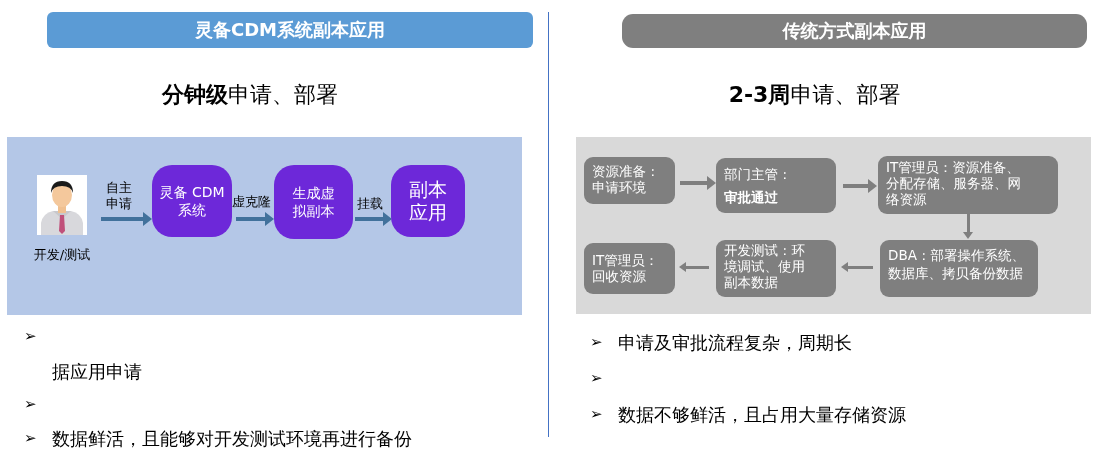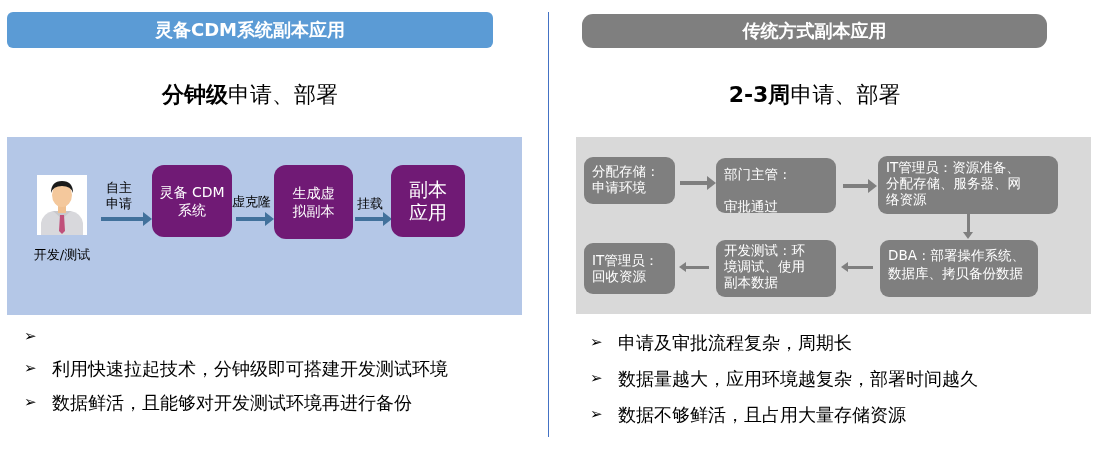--- a/index.html
+++ b/index.html
@@ -1,24 +1,24 @@
 <!DOCTYPE html>
 <html><head>
 <meta charset="utf-8">
 <style>
   html, body { margin:0; padding:0; background:#ffffff; }
   body { width:1098px; height:475px; position:relative; overflow:hidden;
          font-family:"DejaVu Sans","Liberation Sans",sans-serif; color:#000; }
   .abs { position:absolute; }
   .hdr { position:absolute; height:36px; border-radius:6px; color:#fff; font-weight:bold;
-         font-size:18px; display:flex; align-items:center; justify-content:center; }
+         font-size:18px; display:flex; align-items:center; justify-content:center;margin-left:40px; }
   .sub { position:absolute; font-size:22px; text-align:center; }
   .sub b { font-weight:bold; }
   .panel { position:absolute; }
-  .bbox { position:absolute; background:#701a75; color:#fff; border-radius:12px;
+  .bbox { position:absolute; background:#6d28d9; color:#fff; border-radius:20px;
           display:flex; align-items:center; justify-content:center; text-align:center;
           font-size:14px; line-height:18px; }
   .gbox { position:absolute; background:#7F7F7F; color:#fff; border-radius:9px;
           font-size:13.5px; line-height:16px; padding:6px 8px; box-sizing:border-box; }
   .lbl { position:absolute; font-size:13px; line-height:16px; color:#000; }
   .arrow-r { position:absolute; height:4px; }
   .arrow-r::after { content:""; position:absolute; right:-8px; top:-5px; border-left:9px solid; border-left-color:inherit;
                     border-top:7px solid transparent; border-bottom:7px solid transparent; }
   .bullets { position:absolute; font-size:18px; }
   .bullet { position:relative; padding-left:28px; }
@@ -80,51 +80,53 @@
   <div>
       <div>副本</div>
       <div>应用</div>
     </div>
 </div>
 
 <div class="bullets" style="left:24px; top:325px; width:500px;">
   <div class="bullet" style="height:30px;">
     <span class="mk" style="top:2px;">➢</span>
   </div>
+  <div class="bullet" style="height:36px; padding-top:5px; box-sizing:border-box;">
+    <span>据应用申请</span>
+  </div>
   <div class="bullet" style="height:36px; padding-top:2px; box-sizing:border-box;">
     <span class="mk" style="top:4px;">➢</span>
-    <span>利用快速拉起技术，分钟级即可搭建开发测试环境</span>
   </div>
   <div class="bullet" style="height:34px;">
     <span class="mk" style="top:2px;">➢</span>
     <span>数据鲜活，且能够对开发测试环境再进行备份</span>
   </div>
 </div>
 
 <div class="abs" style="left:548px; top:12px; width:1px; height:425px; background:#4472C4;"></div>
 
 <div class="hdr" style="left:582px; top:14px; width:465px; height:34px; background:#7F7F7F;border-radius:11px;">
   <span>传统方式副本应用</span>
 </div>
 
 <div class="sub" style="left:582px; top:80px; width:465px;">
   <b>2-3周</b><span>申请、部署</span>
 </div>
 
 <div class="panel" style="left:576px; top:137px; width:515px; height:177px; background:#D9D9D9;"></div>
 
 <div class="gbox" style="left:584px; top:157px; width:91px; height:47px; padding-top:6px;">
-  <div>分配存储：</div>
+  <div>资源准备：</div>
   <div>申请环境</div>
 </div>
 <div class="arrow-r" style="left:680px; top:181px; width:28px; background:#7F7F7F; border-left-color:#7F7F7F;"></div>
 
 <div class="gbox" style="left:716px; top:158px; width:120px; height:55px; padding-top:6px; line-height:20px;">
   <div>部门主管：</div>
-  <div style="margin-top:12px;">审批通过</div>
+  <div style="margin-top:3px;font-weight:bold;">审批通过</div>
 </div>
 <div class="arrow-r" style="left:843px; top:184px; width:26px; background:#7F7F7F; border-left-color:#7F7F7F;"></div>
 
 <div class="gbox" style="left:878px; top:156px; width:180px; height:58px; padding-top:3px;">
   <div>IT管理员：资源准备、</div>
   <div>分配存储、服务器、网</div>
   <div>络资源</div>
 </div>
 <div class="abs" style="left:967px; top:214px; width:3px; height:22px; background:#7F7F7F;"></div>
 <div class="abs" style="left:963px; top:232px; width:0; height:0; border-top:7px solid #7F7F7F; border-left:5px solid transparent; border-right:5px solid transparent;"></div>
@@ -149,19 +151,18 @@
   <div>回收资源</div>
 </div>
 
 <div class="bullets" style="left:590px; top:331px; width:500px;">
   <div class="bullet" style="height:36px;">
     <span class="mk" style="top:2px;">➢</span>
     <span>申请及审批流程复杂，周期长</span>
   </div>
   <div class="bullet" style="height:36px;">
     <span class="mk" style="top:2px;">➢</span>
-    <span>数据量越大，应用环境越复杂，部署时间越久</span>
   </div>
   <div class="bullet" style="height:36px;">
     <span class="mk" style="top:2px;">➢</span>
     <span>数据不够鲜活，且占用大量存储资源</span>
   </div>
 </div>
 
 </body></html>

